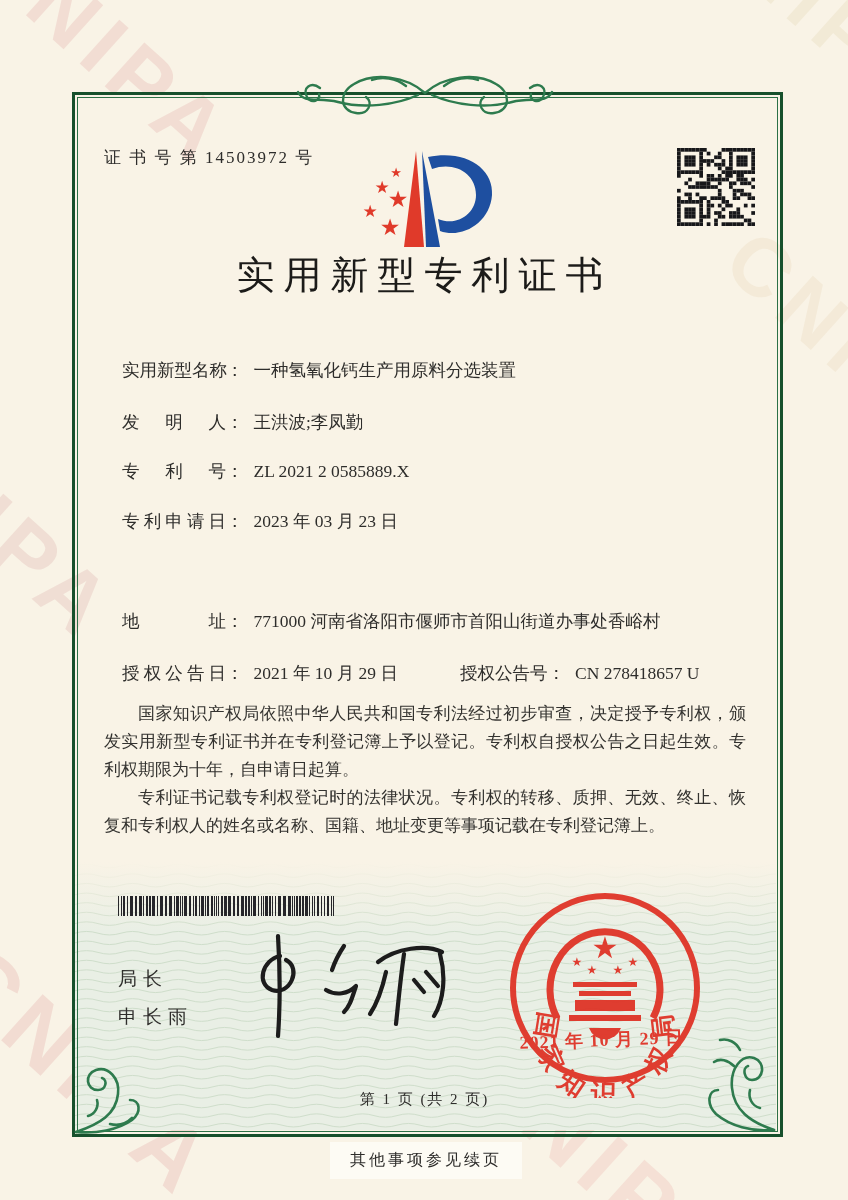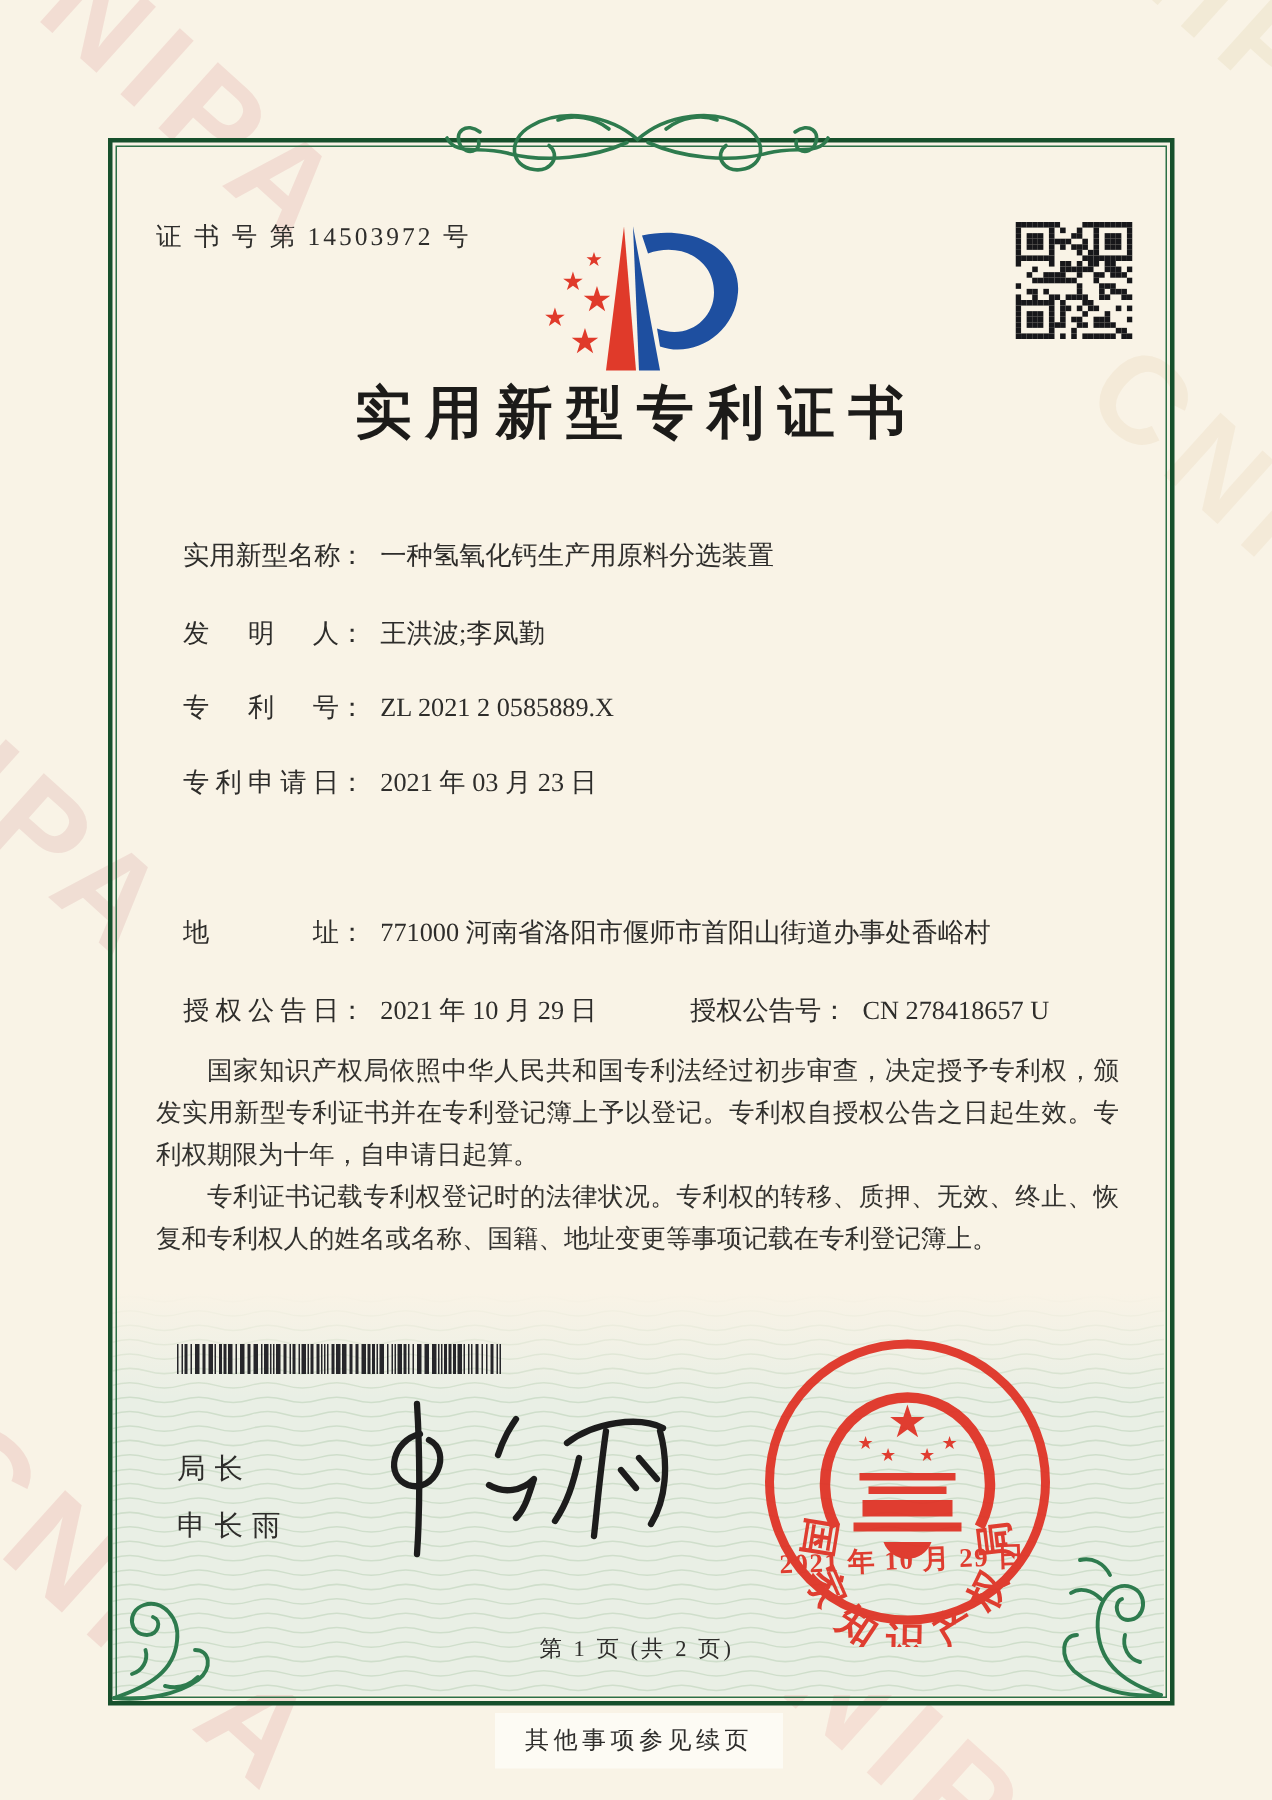--- a/index.html
+++ b/index.html
@@ -23,21 +23,21 @@
   .border-outer{position:absolute;left:72px;top:92px;width:705px;height:1039px;
         border:3px solid #17502c;z-index:3;pointer-events:none;}
   .border-inner{position:absolute;left:2px;top:2px;right:2px;bottom:2px;
         border:1px solid #2c7046;}
   .orn{position:absolute;z-index:4;pointer-events:none;}
   
   .certnum{position:absolute;left:104px;top:146px;font-size:17px;letter-spacing:2px;z-index:2;}
   .logo{position:absolute;left:348px;top:143px;z-index:2;}
   .qr{position:absolute;left:677px;top:148px;z-index:2;}
   .title{position:absolute;left:72px;top:250px;width:705px;text-align:center;
-        font-size:38px;font-weight:bold;letter-spacing:9px;z-index:2;color:#1c1b19;}
+        font-size:38px;font-weight:normal;letter-spacing:9px;z-index:2;color:#1c1b19;}
   
   .frow{position:absolute;left:122px;font-size:17.5px;z-index:2;white-space:nowrap;}
   .lbl{display:inline-block;width:104px;text-align:justify;text-align-last:justify;}
   .colon{margin-right:10px;}
   .pair2{position:absolute;left:338px;top:0;}
   
   .paras{position:absolute;left:104px;top:700px;width:642px;z-index:2;
         font-size:17px;line-height:28px;text-align:justify;color:#33322f;}
   .paras p{margin:0;text-indent:2em;font-family:Liberation Serif, serif;}
   
@@ -375,21 +375,21 @@
   <div class="frow" style="top:358px">
     <span class="lbl">实用新型名称</span><span class="colon">：</span><span class="val">一种氢氧化钙生产用原料分选装置</span>
   </div>
   <div class="frow" style="top:410px">
     <span class="lbl">发明人</span><span class="colon">：</span><span class="val">王洪波;李凤勤</span>
   </div>
   <div class="frow" style="top:459px">
     <span class="lbl">专利号</span><span class="colon">：</span><span class="val">ZL 2021 2 0585889.X</span>
   </div>
   <div class="frow" style="top:509px">
-    <span class="lbl">专利申请日</span><span class="colon">：</span><span class="val">2021 年 03 月 23 日</span>
+    <span class="lbl">专利申请日</span><span class="colon">：</span><span class="val">2023 年 03 月 23 日</span>
   </div>
   <div class="frow" style="top:609px">
     <span class="lbl">地址</span><span class="colon">：</span><span class="val">771000 河南省洛阳市偃师市首阳山街道办事处香峪村</span>
   </div>
   <div class="frow" style="top:661px">
     <span class="lbl">授权公告日</span><span class="colon">：</span><span class="val">2021 年 10 月 29 日</span>
     <span class="pair2">
       <span>授权公告号</span><span class="colon">：</span><span>CN 278418657 U</span>
     </span>
   </div>

